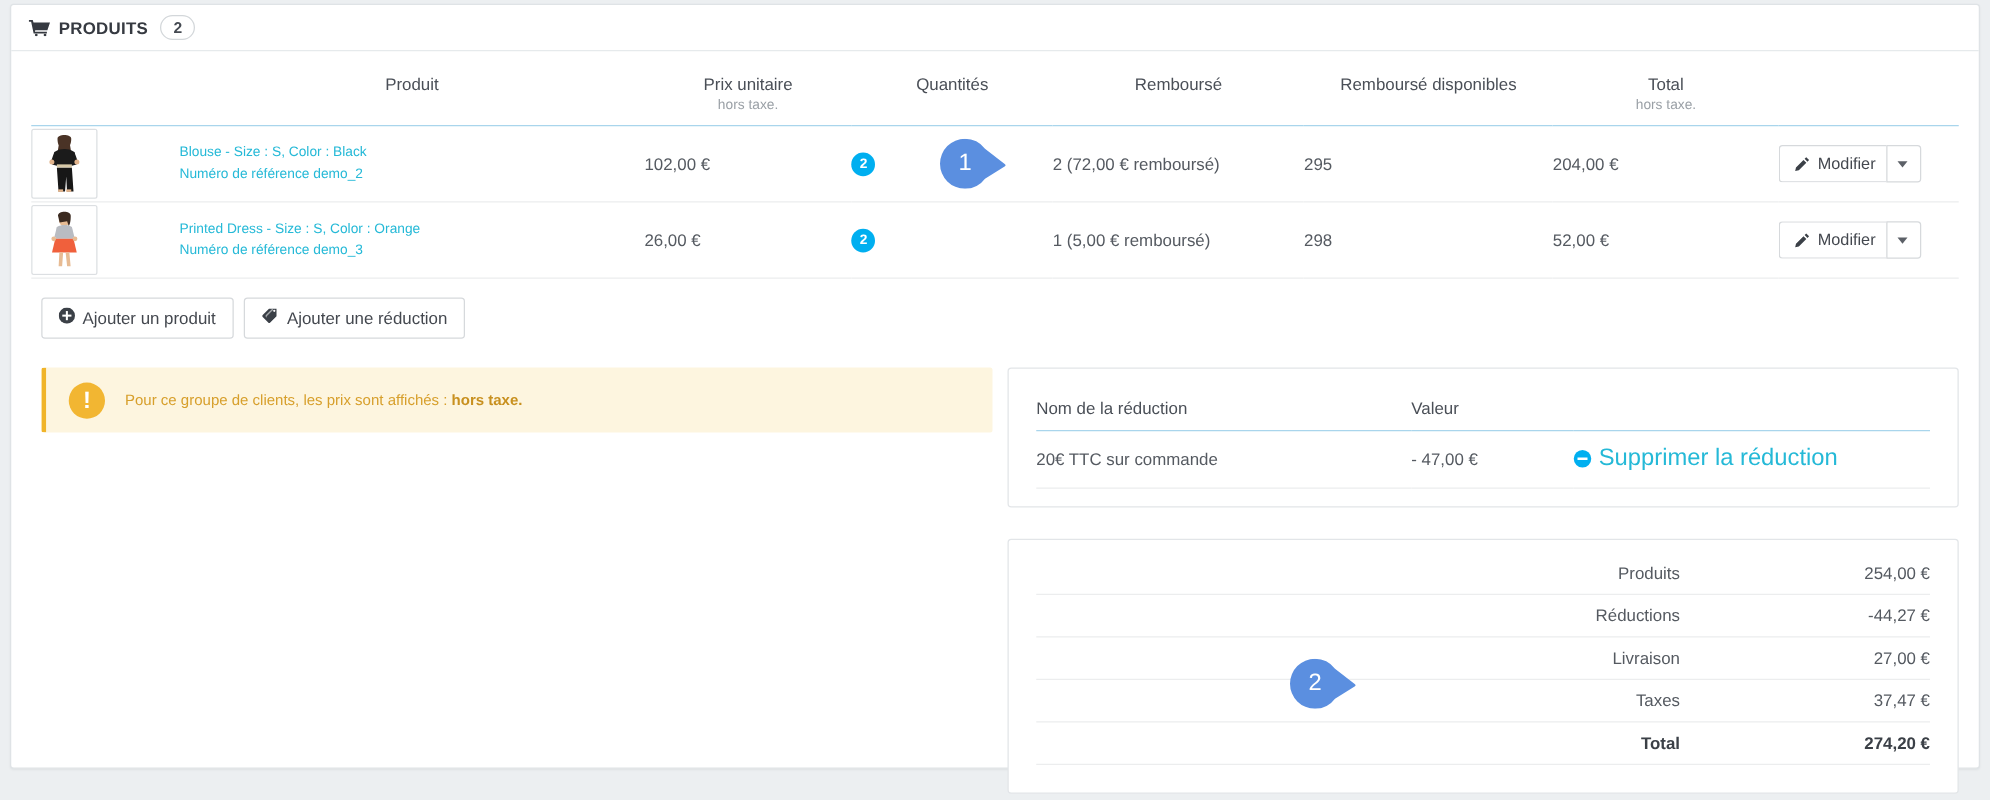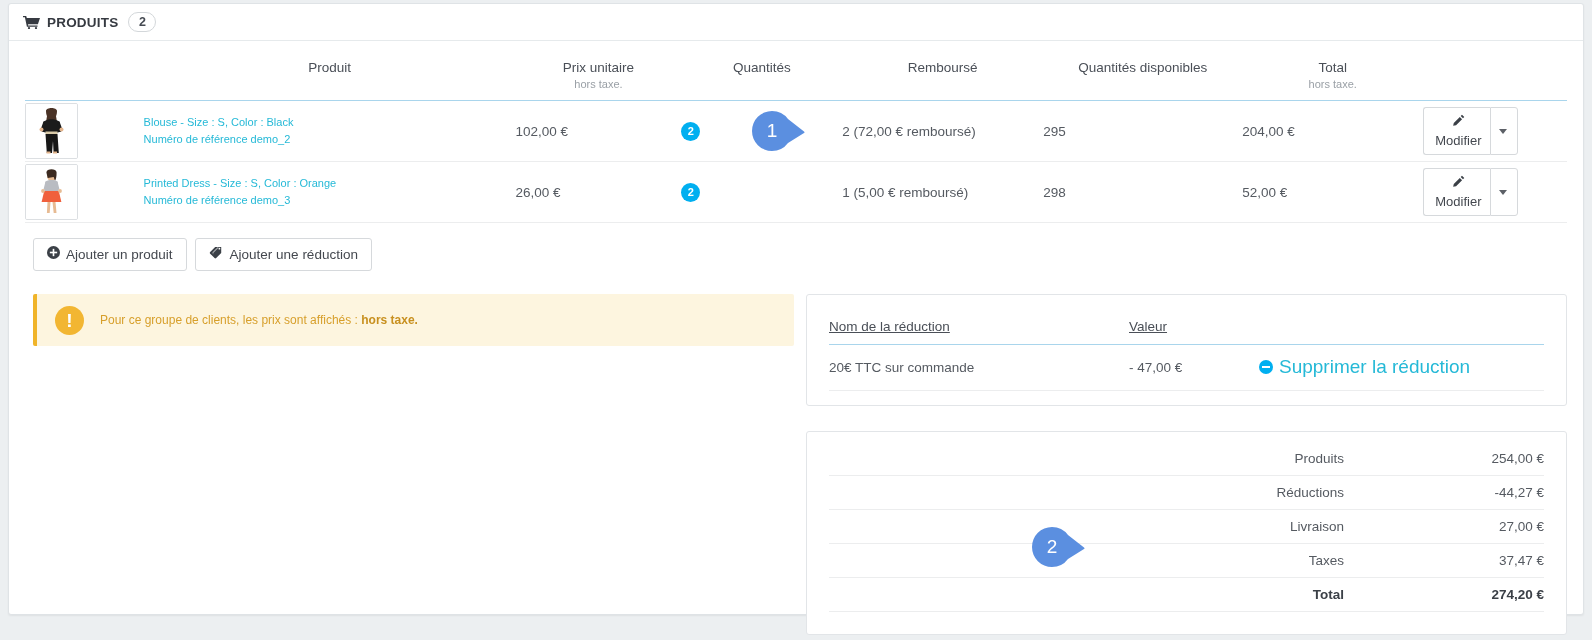--- a/index.html
+++ b/index.html
@@ -147,21 +147,21 @@
     font-size: 13px;
     font-family: "Liberation Sans", sans-serif;
     padding: 6px 11px;
     border-radius: 3px;
     cursor: pointer;
     display: inline-flex;
     align-items: center;
     gap: 6px;
     line-height: 1.2;
   }
-  .btn-split { border-radius: 3px 0 0 3px; border-right: none; padding-right: 9px; flex-direction: column; }
+  .btn-split { border-radius: 3px 0 0 3px; border-right: none; padding-right: 9px; }
   .btn-caret {
     border-radius: 0 3px 3px 0;
     padding: 6px 10px 6px 8px;
   }
   .caret {
     width: 0; height: 0;
     border-left: 4px solid transparent;
     border-right: 4px solid transparent;
     border-top: 5px solid #5c6067;
     display: inline-block;
@@ -224,21 +224,20 @@
   .card.totals { padding: 10px 22px 22px 22px; }
 
   table.sub { width: 100%; border-collapse: collapse; table-layout: fixed; }
   table.sub th {
     text-align: left;
     font-weight: normal;
     font-size: 13.5px;
     color: #4a4f57;
     padding: 24px 0 10px 0;
     border-bottom: 1px solid #a9d5ec;
-    text-decoration: underline;
   }
   table.sub td {
     font-size: 13.5px;
     color: #555a61;
     padding: 11px 0 12px 0;
     border-bottom: 1px solid #ecedee;
   }
   .dc-name { width: 300px; }
   .dc-val  { width: 130px; }
 
@@ -340,21 +339,21 @@
               <span>Prix unitaire</span>
               <span class="sub">hors taxe.</span>
             </th>
             <th>
               <span>Quantités</span>
             </th>
             <th>
               <span>Remboursé</span>
             </th>
             <th>
-              <span>Quantités disponibles</span>
+              <span>Remboursé disponibles</span>
             </th>
             <th>
               <span>Total</span>
               <span class="sub">hors taxe.</span>
             </th>
             <th></th>
           </tr>
         </thead>
         <tbody>
 

